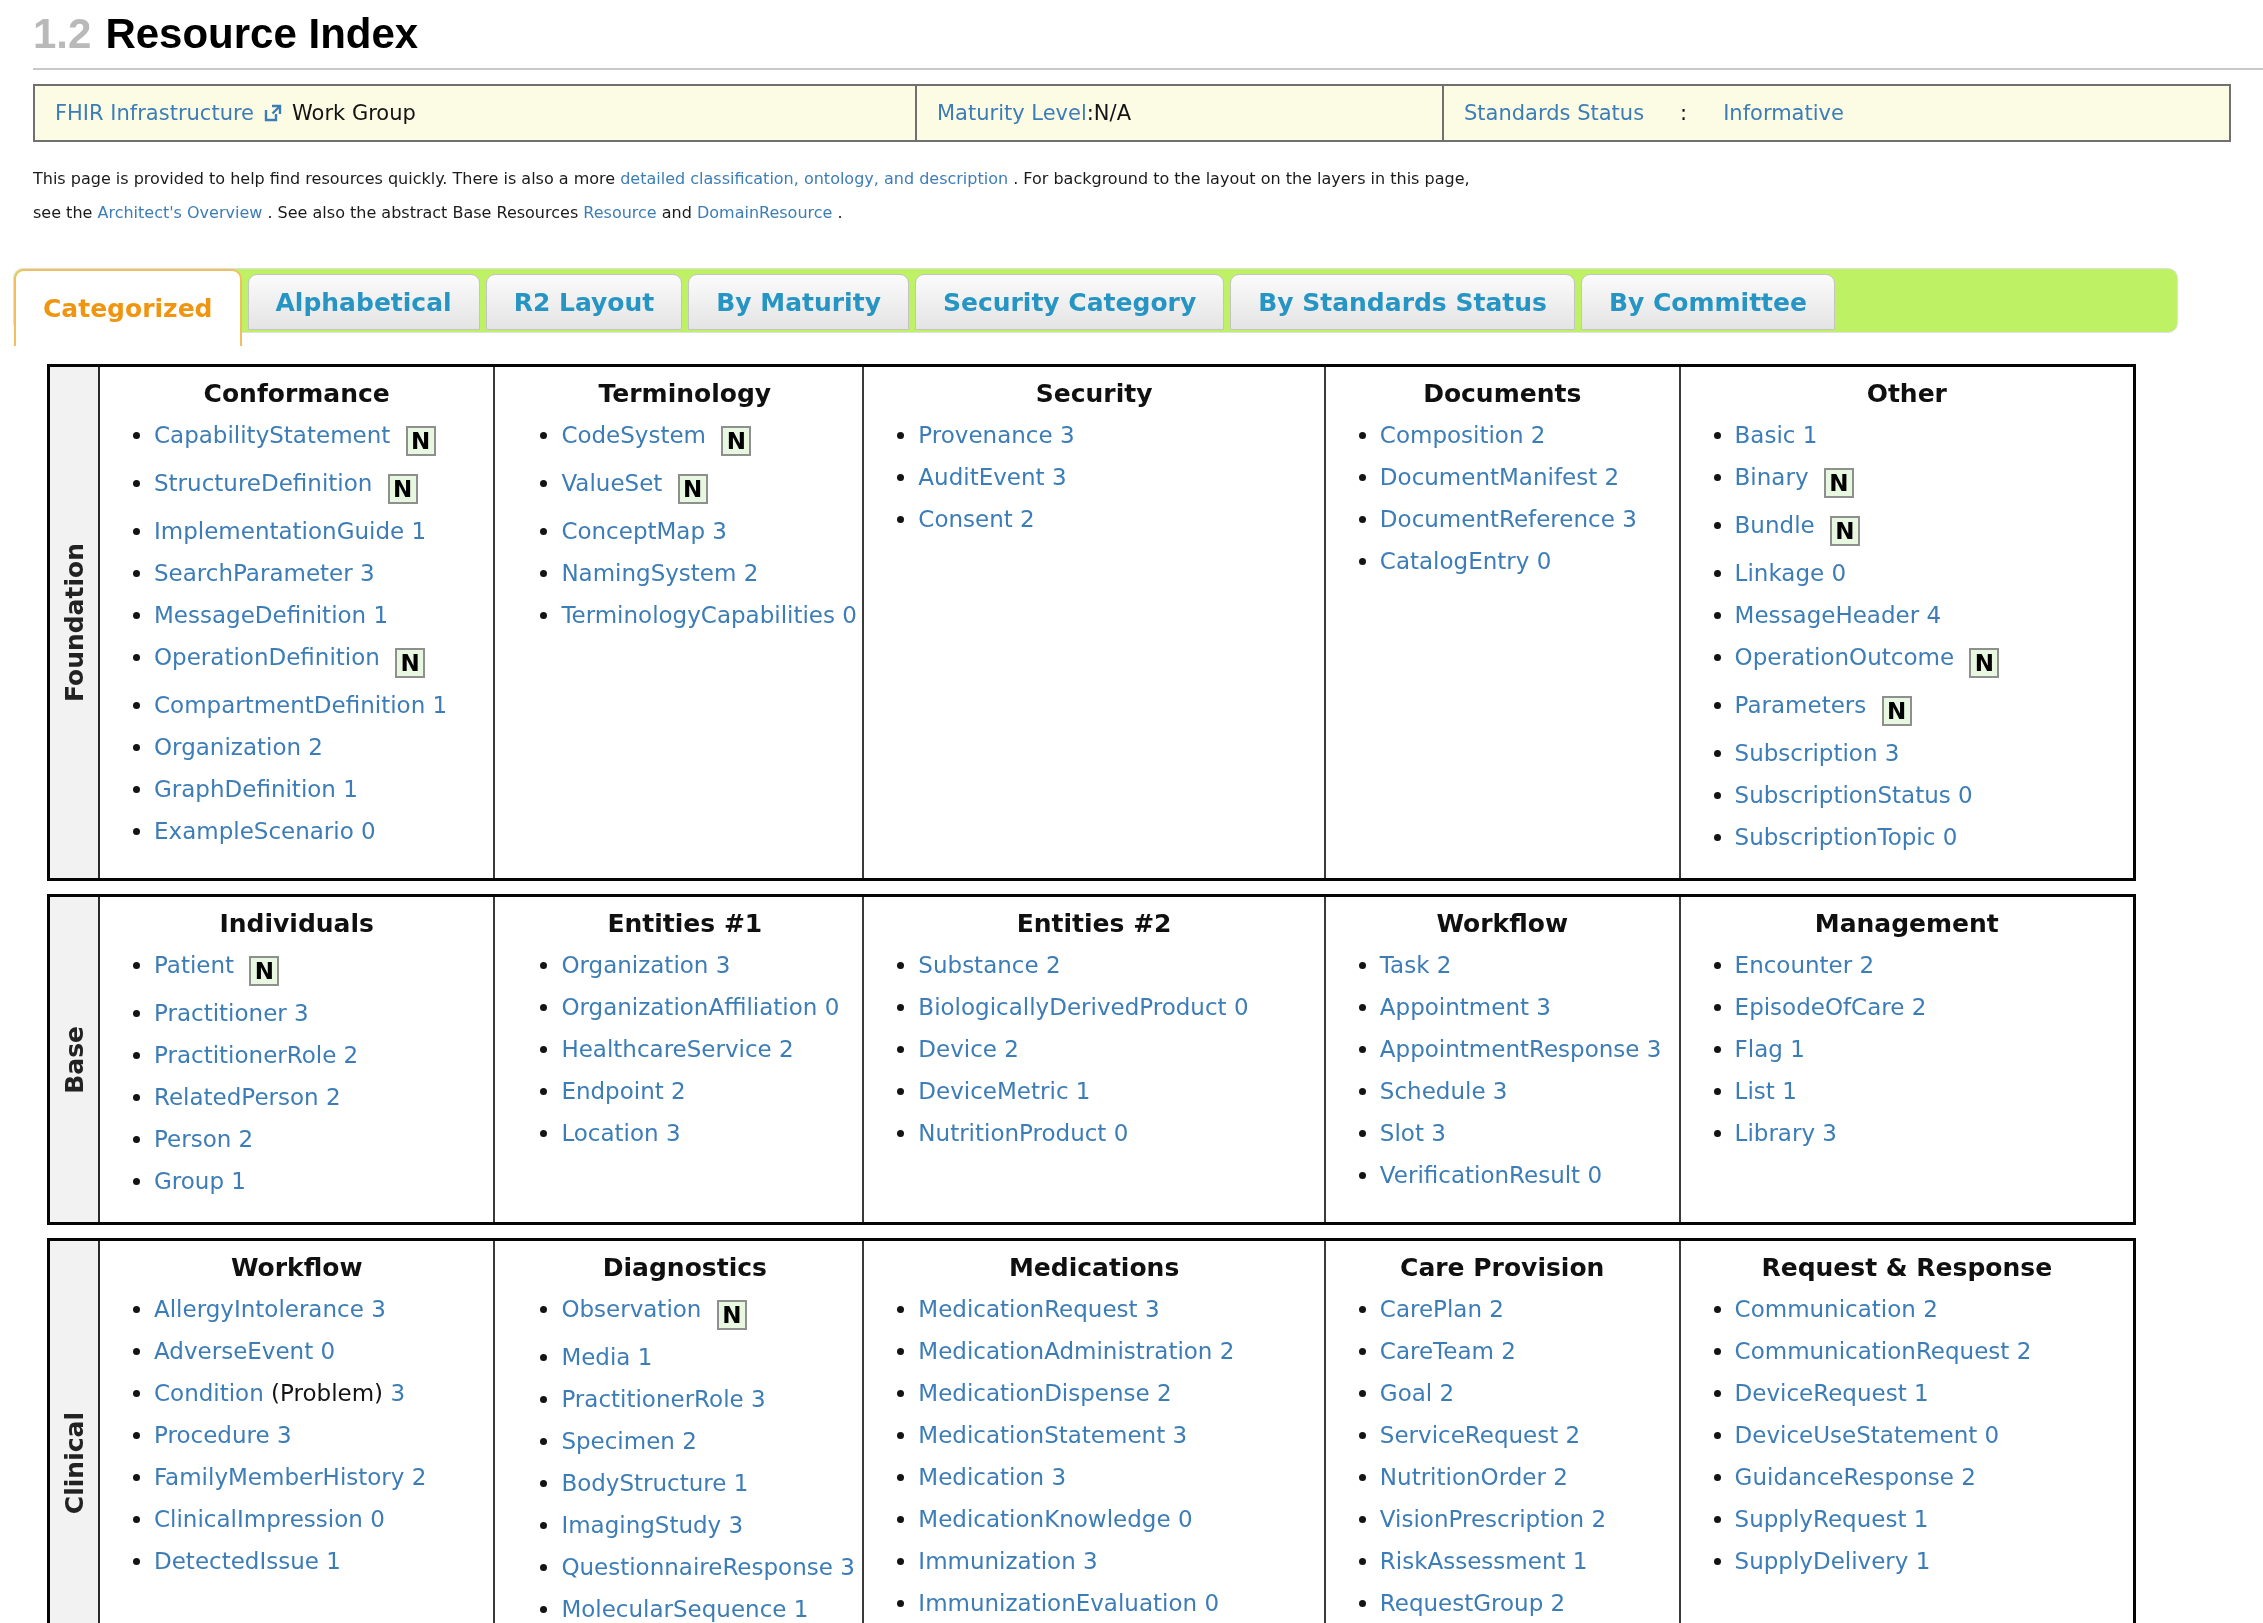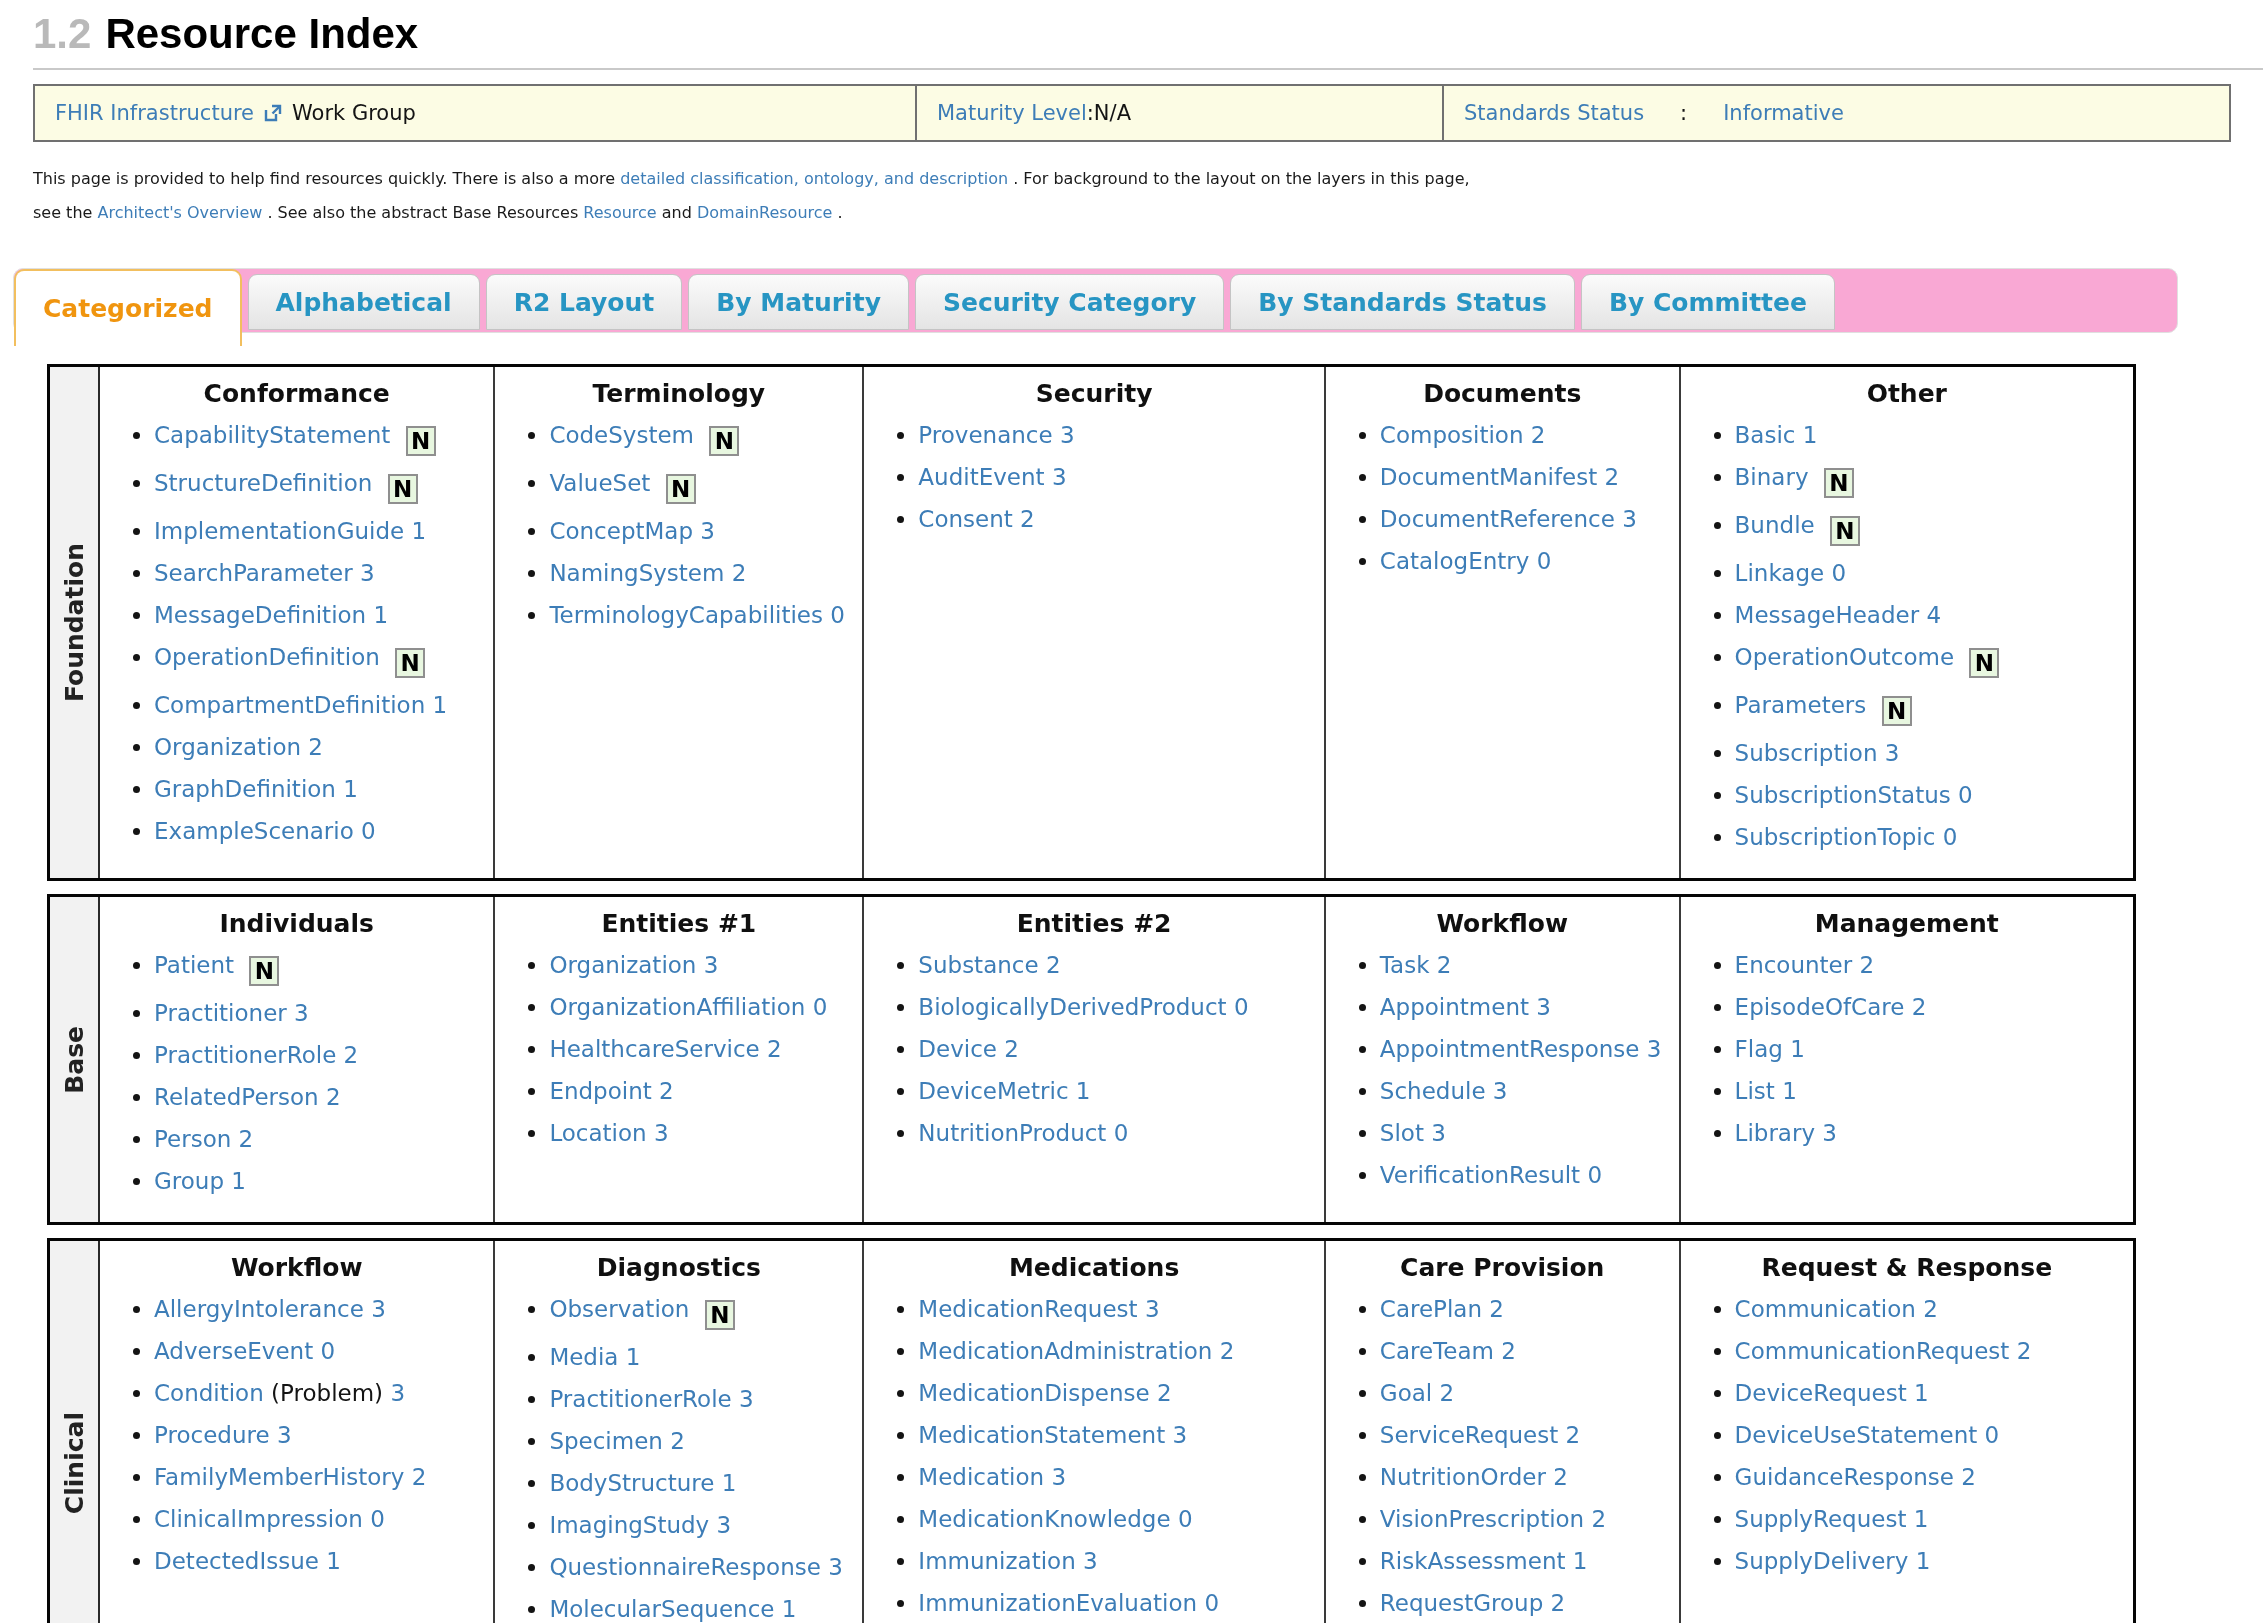--- a/index.html
+++ b/index.html
@@ -26,39 +26,39 @@
   .infobar .c3{flex:1;border-left:2px solid #707070;gap:36px;}
   a.link{color:var(--link);text-decoration:none;cursor:pointer;}
   .ext-icon{margin:0 8px 0 8px;color:var(--link);}
 
   
   .intro{margin-top:20px;font-size:16px;line-height:34px;color:#1a1a1a;}
   .intro-line{white-space:nowrap;}
   .intro span.link{color:var(--link);cursor:pointer;}
 
   
-  .tabstrip{margin-left:13px;margin-top:38px;width:2165px;height:65px;background:#f9a8d4;
+  .tabstrip{margin-left:13px;margin-top:38px;width:2165px;height:65px;background:#bef264;
     border:1px solid #e0e0e0;border-radius:10px;display:flex;align-items:flex-start;position:relative;box-sizing:border-box;}
   .tab{margin-top:5px;margin-right:6px;height:56px;box-sizing:border-box;border:1px solid #c4c4c4;
     border-radius:9px 9px 0 0;background:linear-gradient(#fbfbfb,#e4e4e4);
     display:flex;align-items:center;padding:0 27px;color:var(--tabblue);font-weight:bold;font-size:25px;cursor:pointer;}
   .tab.active{margin-top:0;height:77px;background:#ffffff;border:2px solid var(--gold);border-bottom:none;
     border-radius:10px 10px 0 0;color:var(--orange);position:relative;z-index:2;}
 
   
   .rows{margin-left:47px;margin-top:31px;width:2089px;}
   .rowbox{display:flex;border:3px solid #050505;margin-bottom:13px;background:#fff;}
   .rowlabel{width:48px;min-width:48px;background:#f2f2f2;border-right:2px solid #2a2a2a;
     display:flex;align-items:center;justify-content:center;}
   .rowlabel-text{writing-mode:vertical-rl;transform:rotate(180deg);font-weight:bold;font-size:25px;color:#222;}
   .cols{display:flex;flex:1;min-width:0;}
   .col{border-left:2px solid #3a3a3a;box-sizing:border-box;padding-bottom:14px;}
   .col:first-of-type{border-left:none;}
   div.col:nth-of-type(1){width:19.35%;}
-  div.col:nth-of-type(2){width:18.15%;}
+  div.col:nth-of-type(2){width:18.15%;padding-left:12px;}
   div.col:nth-of-type(3){width:22.70%;}
   div.col:nth-of-type(4){width:17.45%;}
   div.col:nth-of-type(5){width:22.35%;}
   .col-title{font-size:25px;font-weight:bold;text-align:center;padding-top:12px;color:#101010;}
   ul.res-list{margin:10px 0 0 0;padding-left:54px;list-style:disc;}
   li.res-item{font-size:23px;line-height:30px;margin:12px 0;color:#141414;}
   .res-link{color:var(--link);}
   .note{color:#141414;}
   .level{color:var(--link);}
   .nbadge{display:inline-block;min-width:30px;height:30px;line-height:26px;text-align:center;

